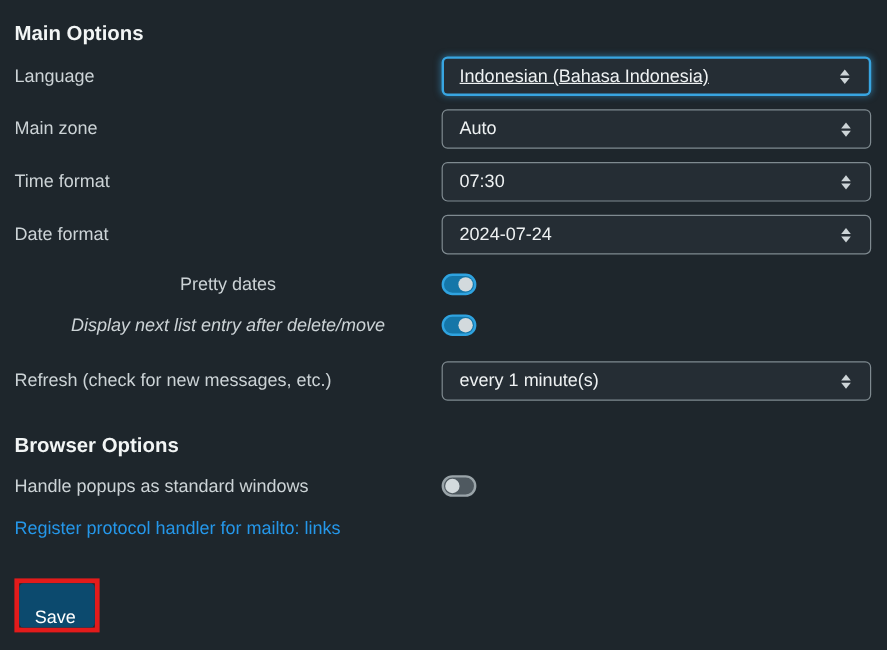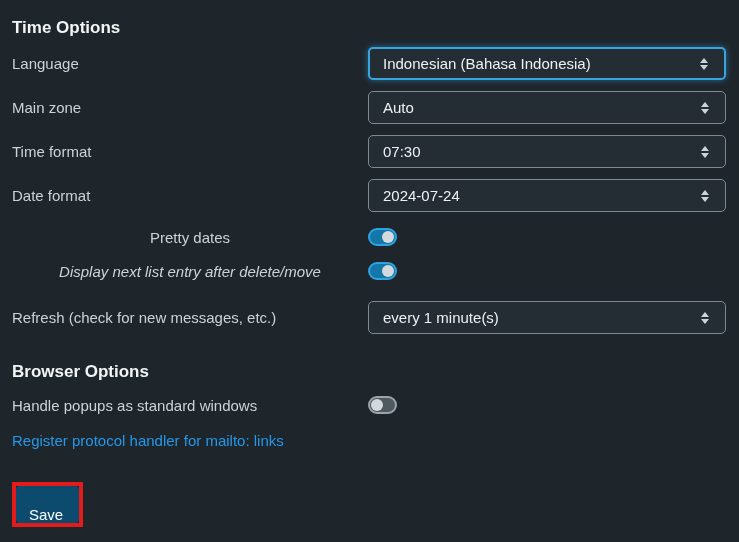--- a/index.html
+++ b/index.html
@@ -37,20 +37,21 @@
     border-radius: 5px;
     display: flex; align-items: center;
     padding: 0 30px 0 14px;
     font-size: 15px; color: #eef1f2;
     cursor: pointer;
   }
   .select.focused {
     border: 2px solid #38a5e1;
     box-shadow: 0 0 6px rgba(56,165,225,0.55);
     padding-left: 13px;
+    text-decoration: underline;
   }
   .arrows {
     position: absolute; right: 15px; top: 50%;
     width: 9px; height: 12px; transform: translateY(-50%);
   }
   .arrows::before, .arrows::after {
     content: ""; position: absolute; left: 0;
     border-left: 4.5px solid transparent; border-right: 4.5px solid transparent;
   }
   .arrows::before { top: 0; border-bottom: 5px solid #cdd4d7; }
@@ -85,21 +86,21 @@
     cursor: pointer;
     flex-direction: column;
   }
   .check-icon { width: 16px; height: 14px; display: block; }
 </style>
 </head>
 <body>
 
 <div class="page">
 
-  <div class="section-heading">Time Options</div>
+  <div class="section-heading">Main Options</div>
 
   <div class="row select-row">
     <div class="row-label">Language</div>
     <div class="field select focused">
       <span>Indonesian (Bahasa Indonesia)</span>
       <span class="arrows"></span>
     </div>
   </div>
 
   <div class="row select-row">

